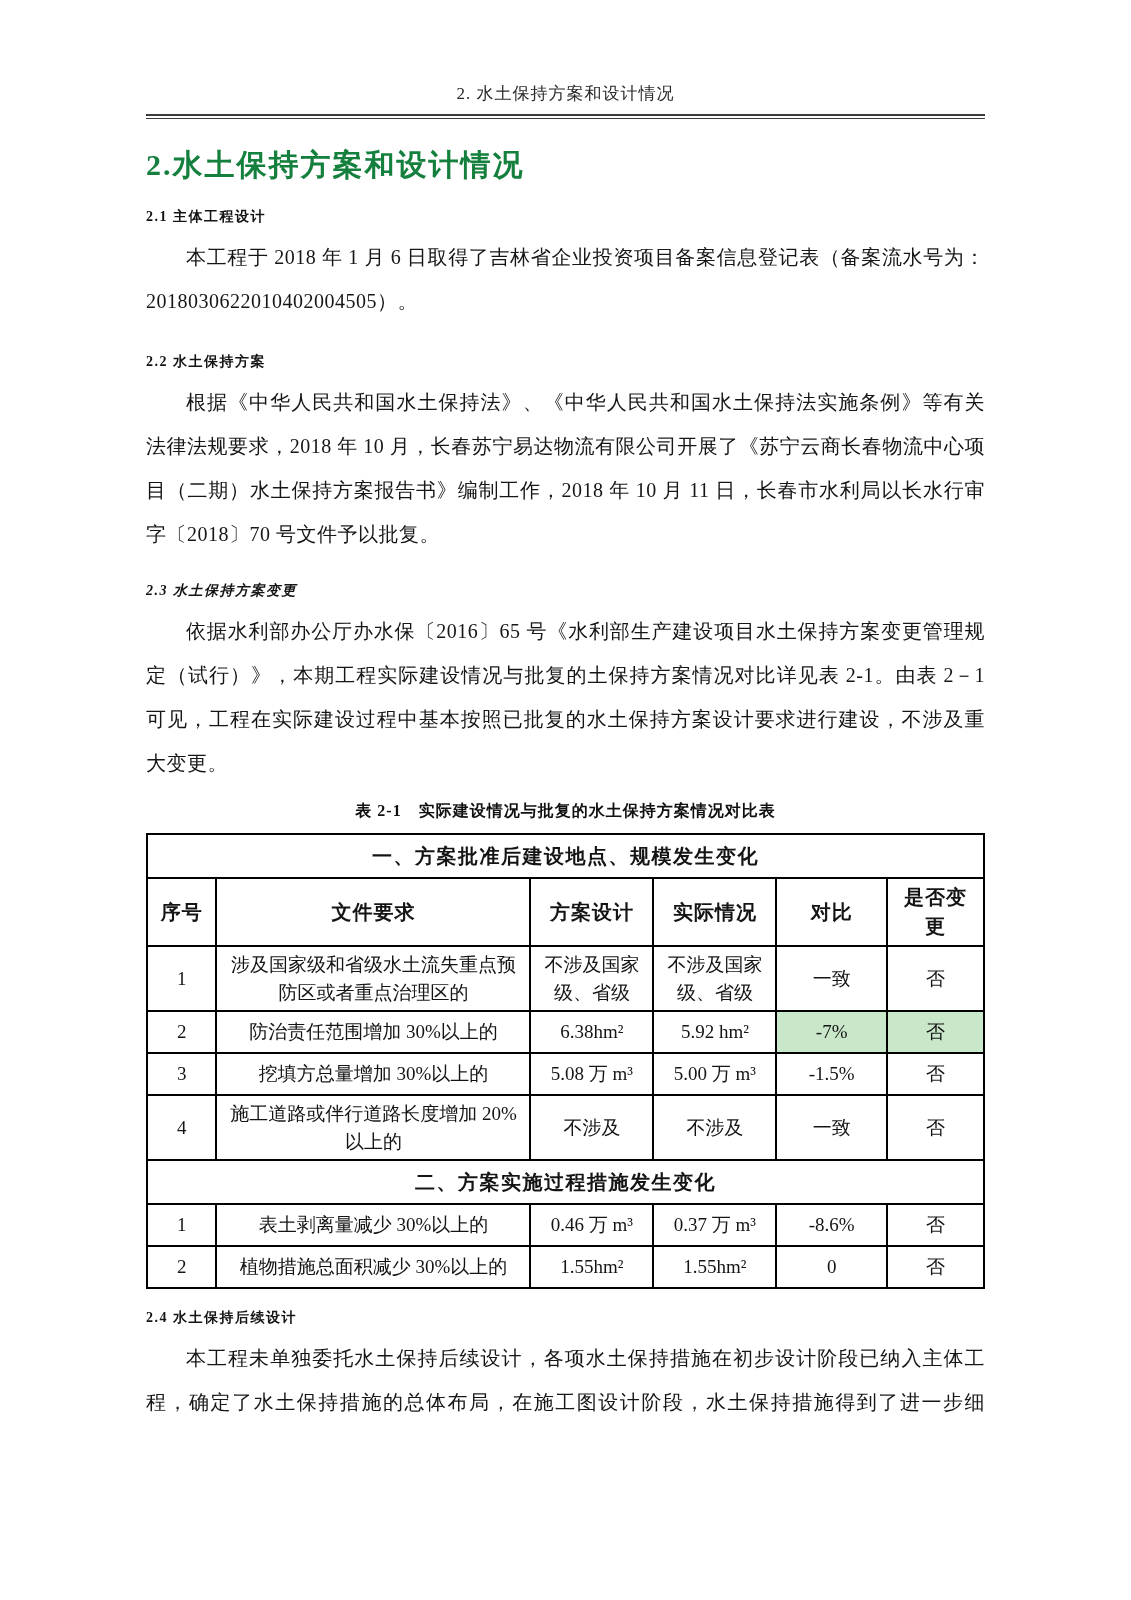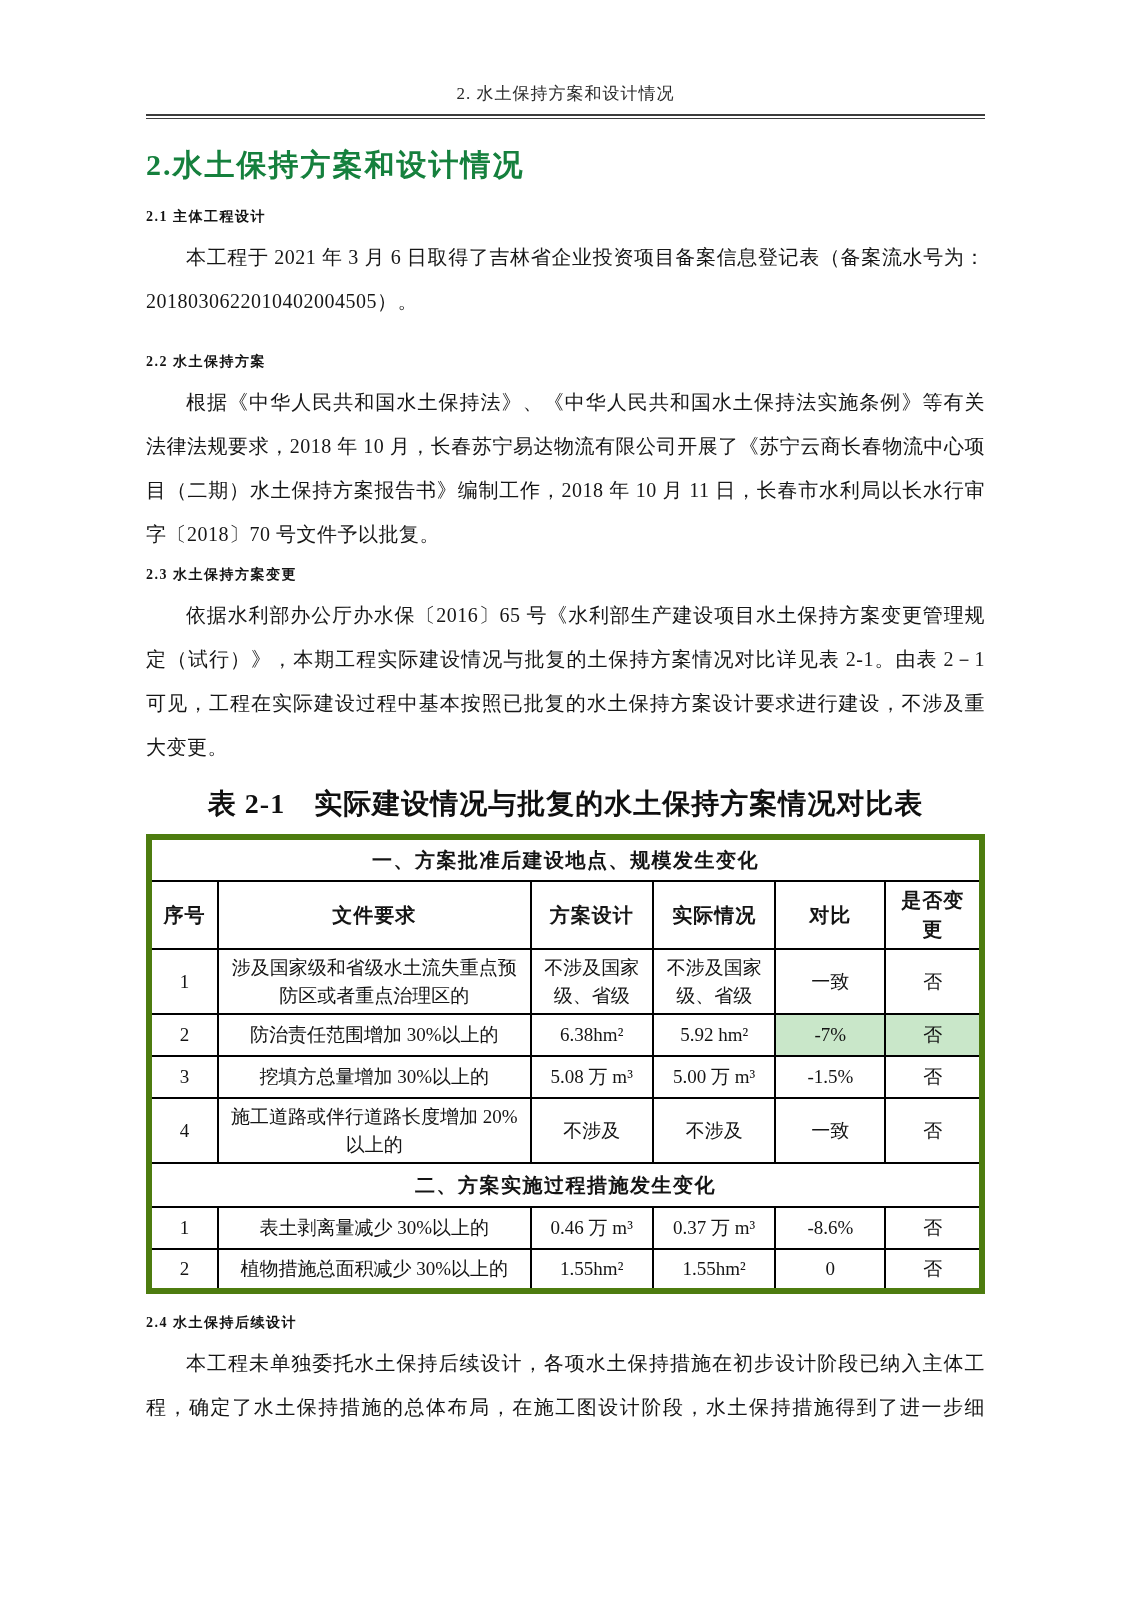--- a/index.html
+++ b/index.html
@@ -50,34 +50,34 @@
     margin: 9px 0 0 0;
     text-align: justify;
     text-indent: 2em;
     letter-spacing: 0.5px;
     color: #161616;
   }
 
   .table-caption {
     margin: 16px 0 11px 0;
     text-align: center;
-    font-size: 28px;
+    font-size: 16px;
     font-weight: bold;
     letter-spacing: 1px;
     color: #101010;
   }
 
   table.cmp {
     width: 100%;
     border-collapse: collapse;
     table-layout: fixed;
     font-size: 19px;
     color: #141414;
   }
-  table.cmp { border: 6px solid #4d7c0f; }
+  table.cmp { border: 2px solid #4d7c0f; }
   table.cmp td {
     border: 2px solid #000;
     padding: 4px 6px;
     text-align: center;
     vertical-align: middle;
     line-height: 1.45;
     overflow: hidden;
   }
   tr.sect-row td {
     font-weight: bold;
@@ -118,26 +118,26 @@
     <div class="content">
       <div class="header-title">2. 水土保持方案和设计情况</div>
       <div class="header-rule"></div>
     </div>
   </div>
 
   <div class="content">
     <h1 class="doc-title">2.水土保持方案和设计情况</h1>
 
     <h2 class="sec-heading">2.1 主体工程设计</h2>
-    <p class="body-para">本工程于 2021 年 3 月 6 日取得了吉林省企业投资项目备案信息登记表（备案流水号为：2018030622010402004505）。</p>
+    <p class="body-para">本工程于 2018 年 1 月 6 日取得了吉林省企业投资项目备案信息登记表（备案流水号为：2018030622010402004505）。</p>
 
     <h2 class="sec-heading" style="margin-top:30px;">2.2 水土保持方案</h2>
     <p class="body-para">根据《中华人民共和国水土保持法》、《中华人民共和国水土保持法实施条例》等有关法律法规要求，2018 年 10 月，长春苏宁易达物流有限公司开展了《苏宁云商长春物流中心项目（二期）水土保持方案报告书》编制工作，2018 年 10 月 11 日，长春市水利局以长水行审字〔2018〕70 号文件予以批复。</p>
 
-    <h2 class="sec-heading" style="margin-top:10px;">2.3 水土保持方案变更</h2>
+    <h2 class="sec-heading" style="margin-top:26px;font-style:italic;">2.3 水土保持方案变更</h2>
     <p class="body-para">依据水利部办公厅办水保〔2016〕65 号《水利部生产建设项目水土保持方案变更管理规定（试行）》，本期工程实际建设情况与批复的土保持方案情况对比详见表 2-1。由表 2－1 可见，工程在实际建设过程中基本按照已批复的水土保持方案设计要求进行建设，不涉及重大变更。</p>
 
     <div class="table-caption">表 2-1　实际建设情况与批复的水土保持方案情况对比表</div>
 
     <table class="cmp">
       <colgroup>
         <col style="width:8.3%">
         <col style="width:37.5%">
         <col style="width:14.7%">
         <col style="width:14.7%">

